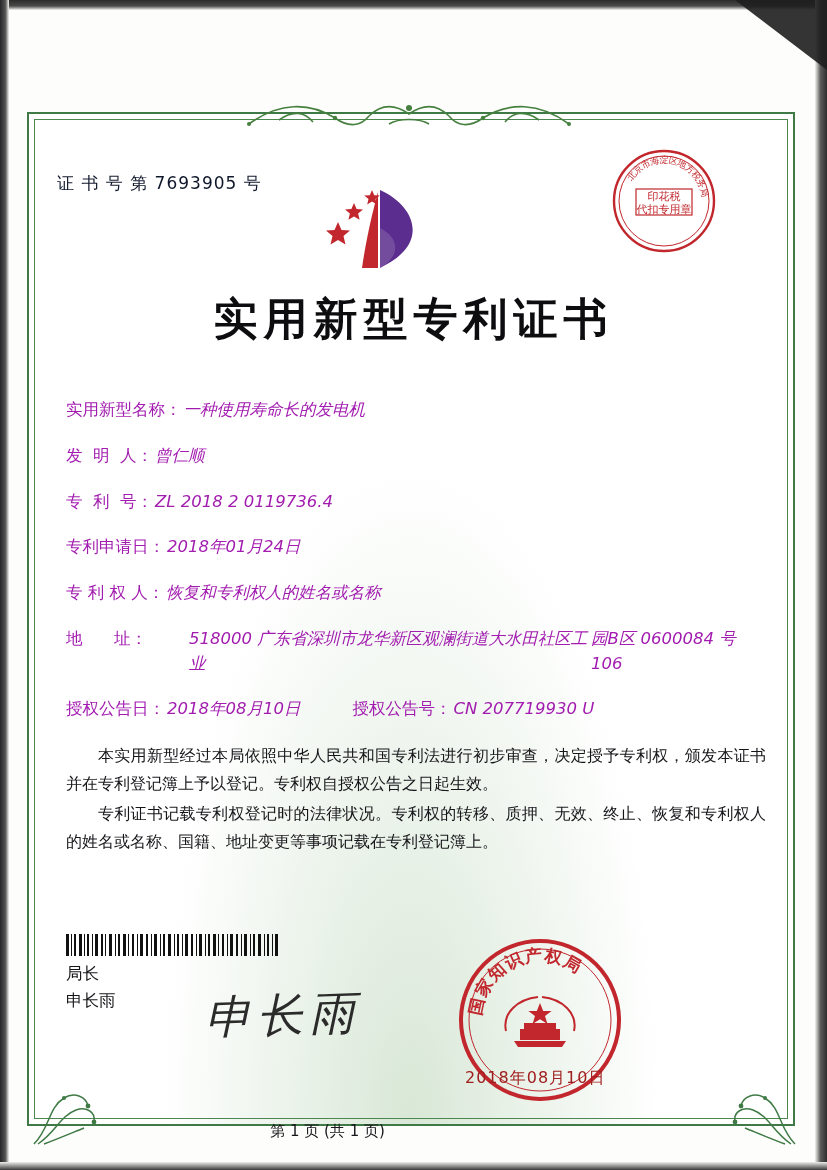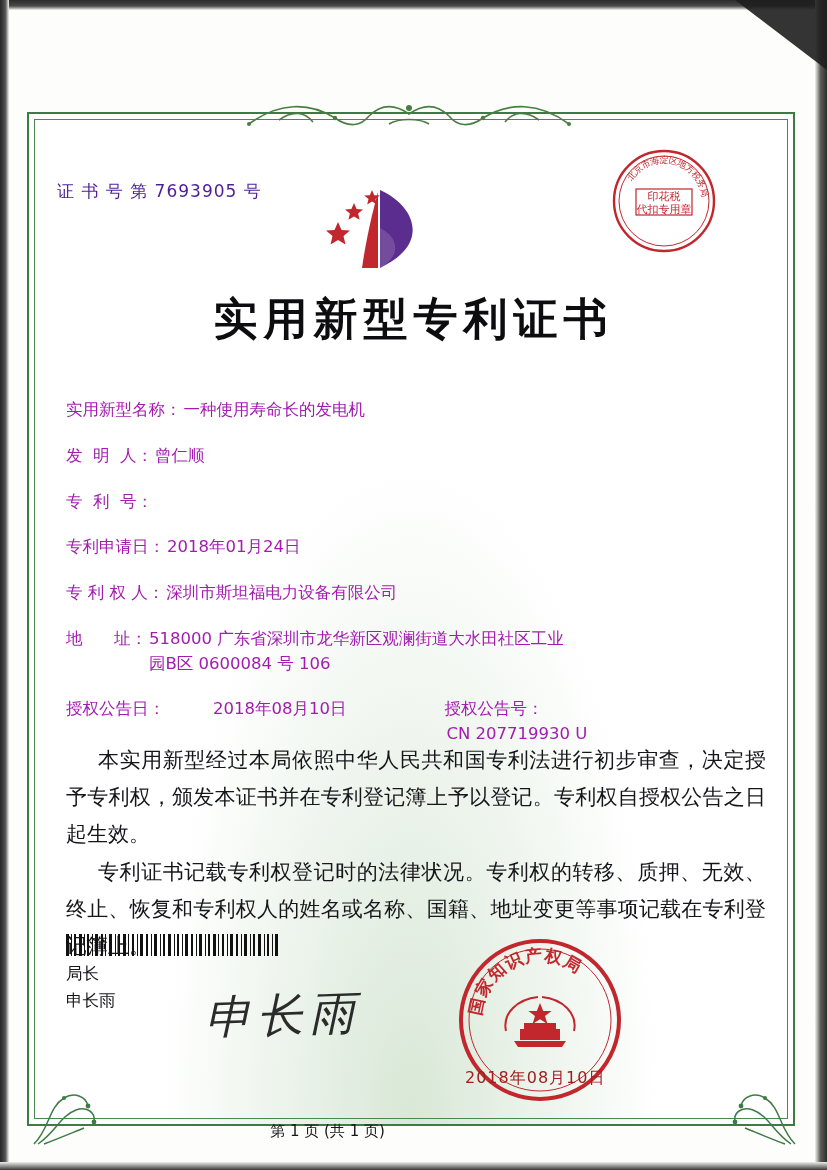--- a/index.html
+++ b/index.html
@@ -85,24 +85,24 @@
   .orn-bottom-right {
     position: absolute;
     right: 28px; bottom: 22px;
     width: 80px; height: 60px;
     color: #3f7a46;
     transform: scaleX(-1);
   }
 
   .cert-no {
     position: absolute;
-    left: 57px; top: 180px;
+    left: 57px; top: 172px;
     font-family: "DejaVu Sans", sans-serif;
     font-size: 17px;
-    color: #4c1d95;
+    color: #0f172a;
     letter-spacing: 1px;
     text-align: right;
   }
 
   .emblem {
     position: absolute;
     left: 320px; top: 178px;
     width: 120px; height: 96px;
   }
 
@@ -130,39 +130,38 @@
     display: flex;
     margin-bottom: 21px;
     align-items: flex-start;
   }
   .field-label {
     white-space: pre;
     flex: none;
   }
   .field-value {
     margin-left: 2px;
+    font-style: italic;
   }
   .field-value.wrap {
     max-width: 420px;
   }
   .field-row.two-col {
     justify-content: flex-start;
-    gap: 46px;
   }
   .col-right {
     margin-left: 52px;
     display: flex;
-    flex-direction: column;
   }
 
   .body-text {
     position: absolute;
     left: 66px; top: 742px;
     width: 700px;
-    font-size: 21px;
+    font-size: 16px;
     color: #16161a;
     line-height: 1.75;
     text-align: justify;
   }
   .body-text p {
     margin: 0 0 2px 0;
     text-indent: 32px;
   }
 
   .barcode {
@@ -350,32 +349,33 @@
     <div class="field-row">
       <span class="field-label">实用新型名称：</span>
       <span class="field-value">一种使用寿命长的发电机</span>
     </div>
     <div class="field-row">
       <span class="field-label">发  明  人：</span>
       <span class="field-value">曾仁顺</span>
     </div>
     <div class="field-row">
       <span class="field-label">专  利  号：</span>
+      <span class="field-value">ZL 2018 2 0119736.4</span>
     </div>
     <div class="field-row">
       <span class="field-label">专利申请日：</span>
       <span class="field-value">2018年01月24日</span>
     </div>
     <div class="field-row">
       <span class="field-label">专 利 权 人：</span>
-      <span class="field-value">深圳市斯坦福电力设备有限公司</span>
+      <span class="field-value">恢复和专利权人的姓名或名称</span>
     </div>
     <div class="field-row">
       <span class="field-label">地      址：</span>
-      <span style="display:flex;flex-direction:column;">
+      <span style="display:flex;margin-left:40px;">
         <span class="field-value wrap">518000 广东省深圳市龙华新区观澜街道大水田社区工业</span>
         <span class="field-value wrap">园B区 0600084 号 106</span>
       </span>
     </div>
     <div class="field-row two-col">
       <span class="field-label">授权公告日：</span>
       <span class="field-value">2018年08月10日</span>
       <span class="col-right">
         <span class="field-label">授权公告号：</span>
         <span class="field-value">CN 207719930 U</span>

